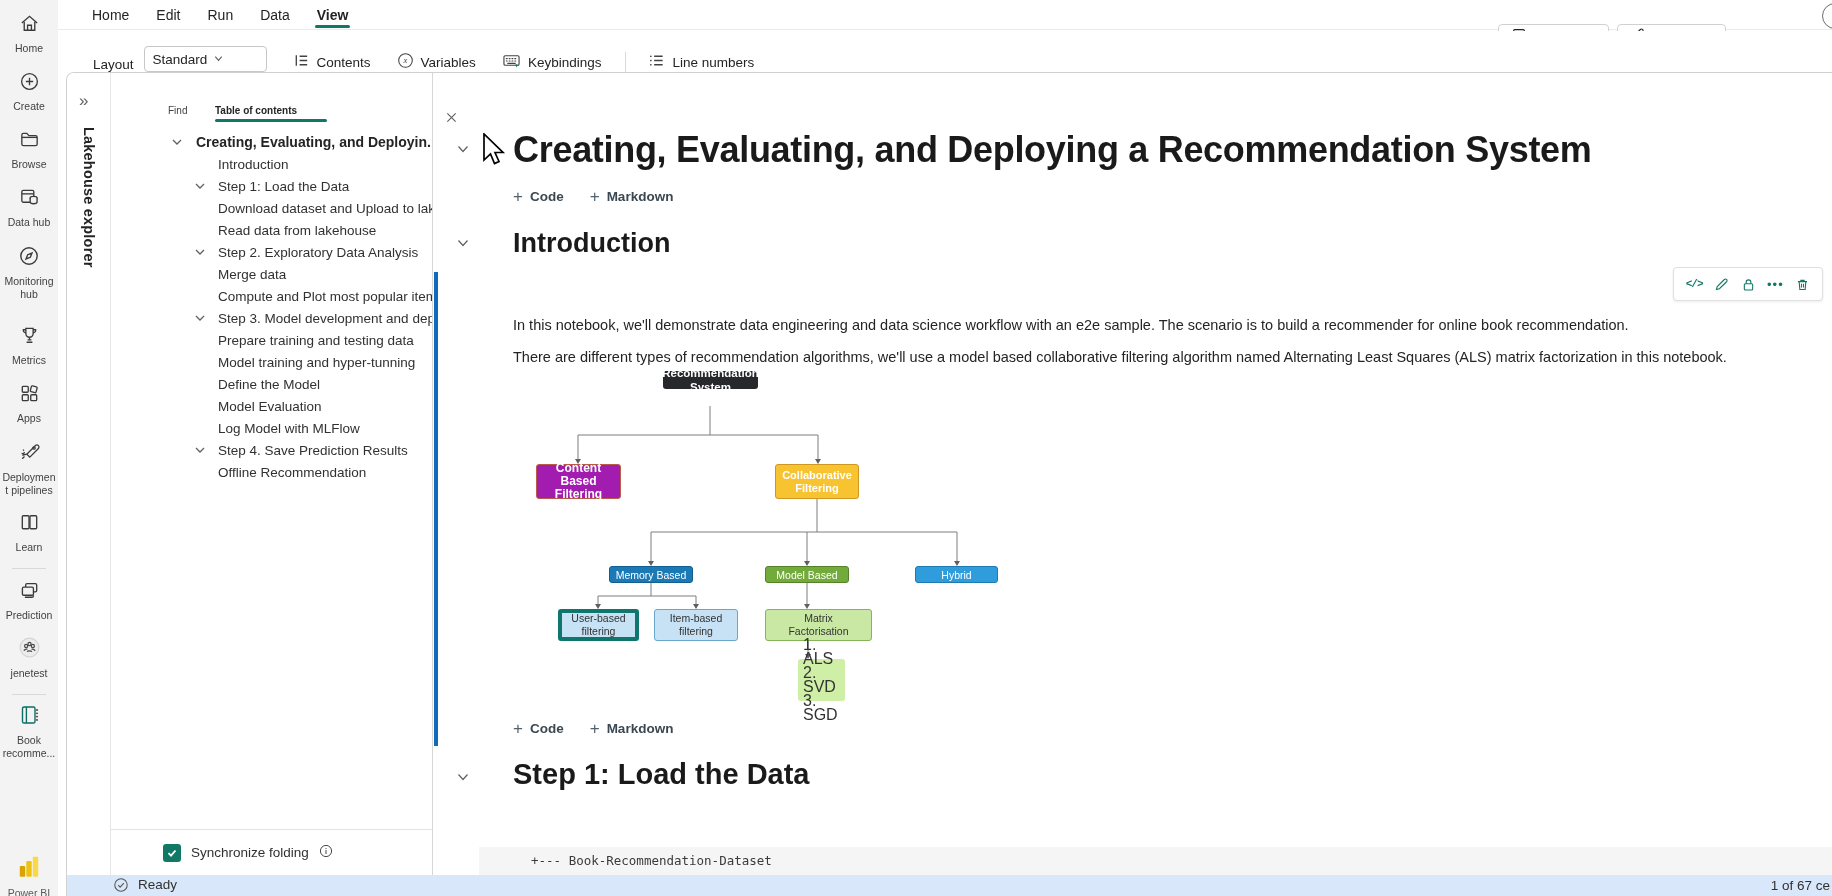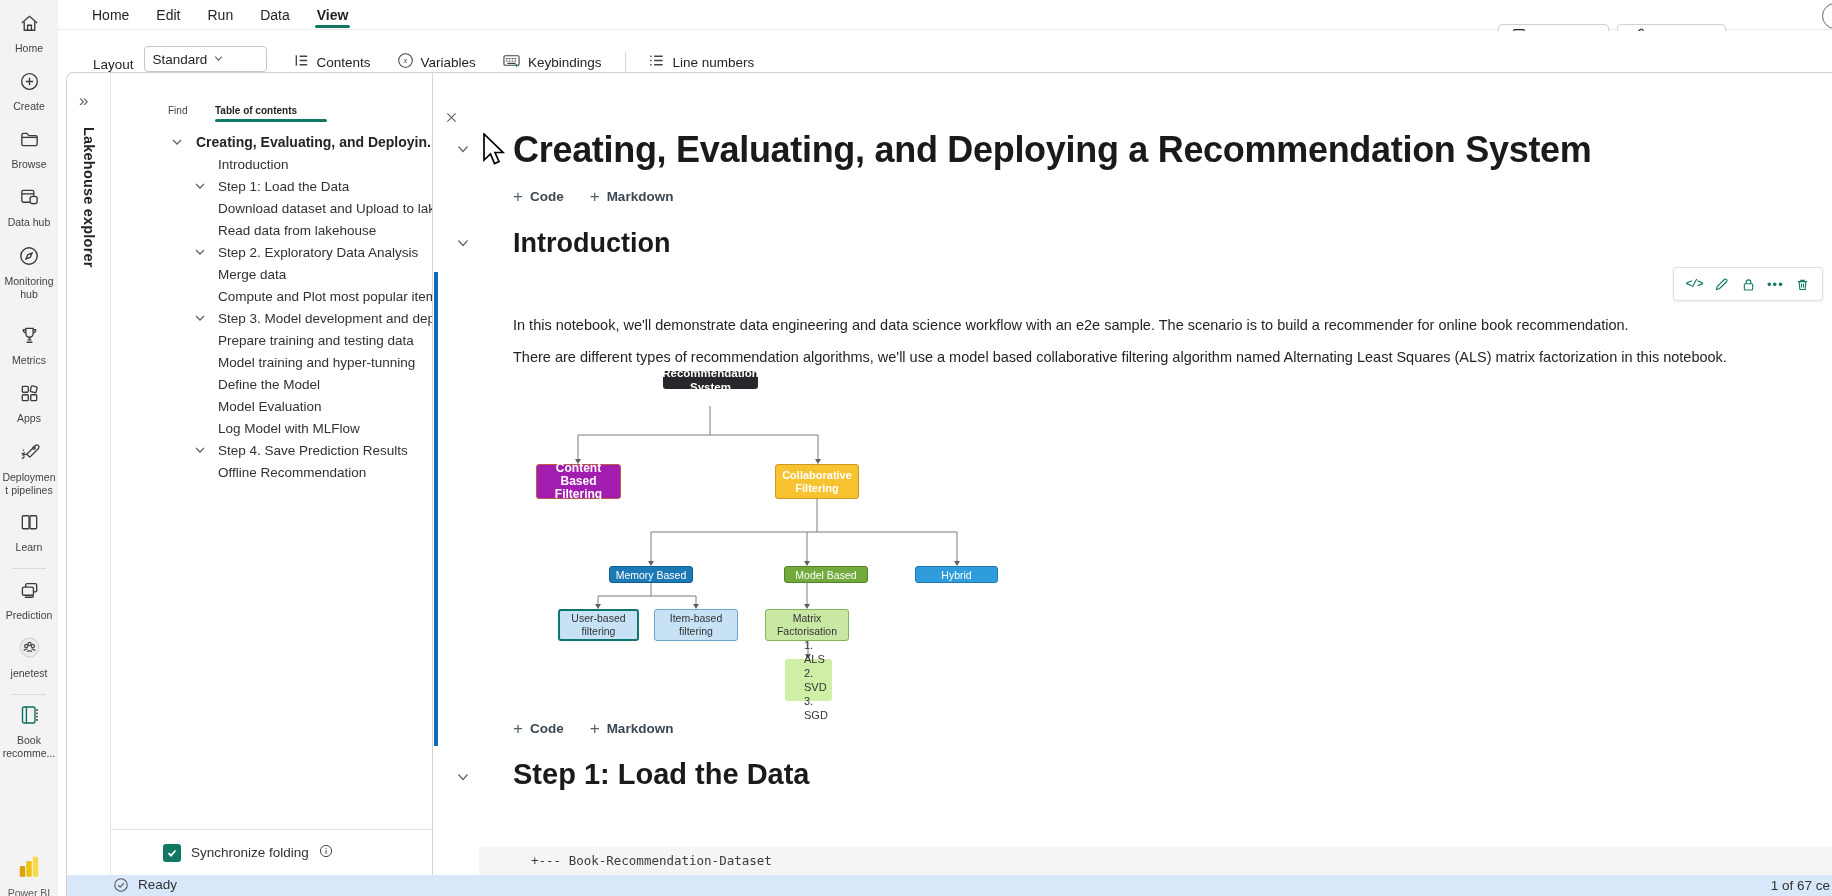--- a/index.html
+++ b/index.html
@@ -464,29 +464,29 @@
           <path d="M278 291 L284 291 L281 296 Z"></path>
         </g>
       </svg>
       <div class="dg-node" style="left:136px; top:8px; width:95px; height:18px; background:#26282b; color:#fff; font-size:11.5px; line-height:14px;">Recommendation
 System</div>
       <div class="dg-node" style="left:9px; top:101px; width:85px; height:35px; background:#a21caf; border:1.5px solid #b95a4b; color:#fff; font-size:12px; line-height:13px;">Content Based
 Filtering</div>
       <div class="dg-node" style="left:248px; top:101px; width:84px; height:35px; background:#f8c331; border:1.5px solid #cf9722; color:#fff; font-size:11px; line-height:13px;">Collaborative
 Filtering</div>
       <div class="dg-node" style="left:82px; top:203px; width:84px; height:17px; background:#1b79b6; border:1px solid #135e90; color:#fff; font-size:10.5px; font-weight:400;">Memory Based</div>
-      <div class="dg-node" style="left:238px; top:203px; width:84px; height:17px; background:#72aa3b; border:1px solid #558228; color:#fff; font-size:10.5px; font-weight:400;margin-left:19px;">Model Based</div>
+      <div class="dg-node" style="left:238px; top:203px; width:84px; height:17px; background:#72aa3b; border:1px solid #558228; color:#fff; font-size:10.5px; font-weight:400;">Model Based</div>
       <div class="dg-node" style="left:388px; top:203px; width:83px; height:17px; background:#2f9cdc; border:1px solid #1d7ab2; color:#fff; font-size:10.5px; font-weight:400;">Hybrid</div>
-      <div class="dg-node" style="left:31px; top:246px; width:81px; height:32px; background:#c7e2f5; border:2px solid #0f766e; color:#333; font-size:10.5px; font-weight:400; line-height:13px;">User-based
+      <div class="dg-node" style="left:31px; top:246px; width:81px; height:32px; background:#c7e2f5; border:4px solid #0f766e; color:#333; font-size:10.5px; font-weight:400; line-height:13px;">User-based
 filtering</div>
       <div class="dg-node" style="left:127px; top:246px; width:84px; height:32px; background:#c7e2f5; border:1px solid #6aa6cc; color:#333; font-size:10.5px; font-weight:400; line-height:13px;">Item-based
 filtering</div>
-      <div class="dg-node" style="left:238px; top:246px; width:84px; height:32px; background:#c9e8a4; border:1px solid #84b558; color:#333; font-size:10.5px; font-weight:400; line-height:13px;">Matrix
+      <div class="dg-node" style="left:238px; top:246px; width:107px; height:32px; background:#c9e8a4; border:1px solid #84b558; color:#333; font-size:10.5px; font-weight:400; line-height:13px;">Matrix
 Factorisation</div>
-      <div class="dg-node" style="left:258px; top:296px; width:47px; height:42px; background:#cfeea6; color:#333; font-size:11px; font-weight:400; line-height:14px; justify-content:flex-start; text-align:left; padding-left:19px;">1. ALS
+      <div class="dg-node" style="left:271px; top:296px; width:47px; height:42px; background:#cfeea6; color:#333; font-size:16px; font-weight:400; line-height:14px; justify-content:flex-start; text-align:left; padding-left:5px;">1. ALS
 2. SVD
 3. SGD</div>
     </div>
 
     <div class="add-row" style="left:446px; top:648px">
       <div class="add-btn">
           <span class="plus">+</span>
           <span>Code</span>
         </div>
       <div class="add-btn">

